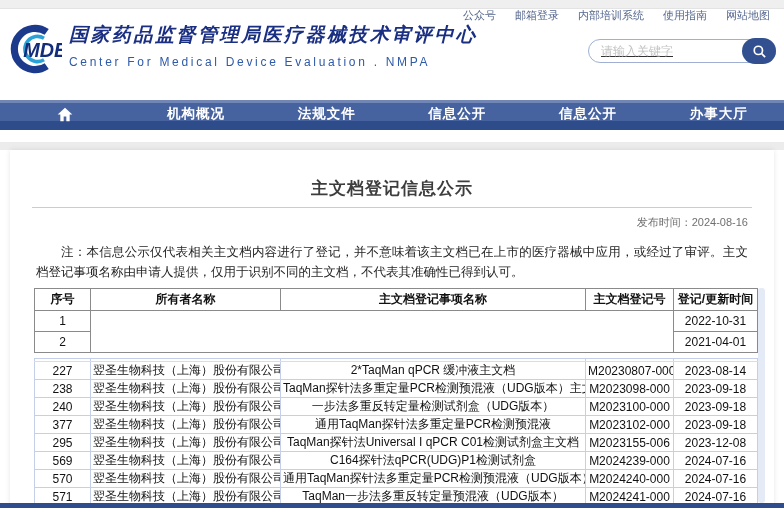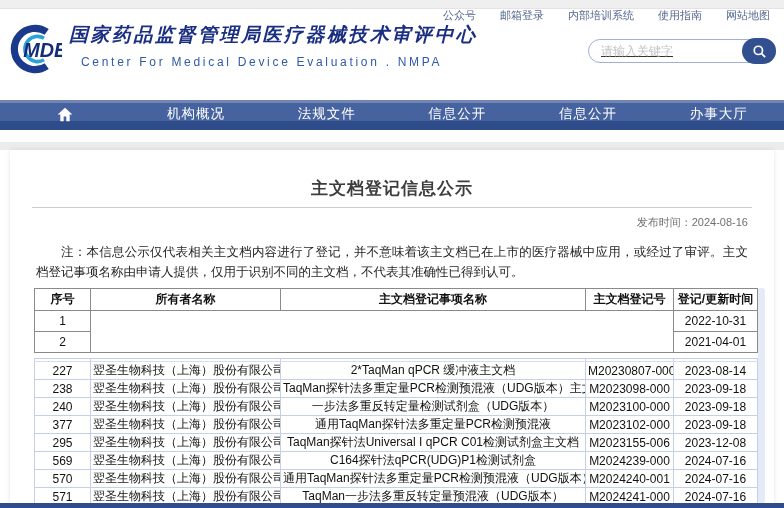--- a/index.html
+++ b/index.html
@@ -2,46 +2,46 @@
 <html><head>
 <meta charset="utf-8">
 <style>
   html,body{margin:0;padding:0;background:#ffffff;}
   .screen{
     position:relative;width:784px;height:508px;overflow:hidden;background:#fff;
     font-family:"Liberation Sans","DejaVu Sans",sans-serif;
   }
   
   .topstrip{position:absolute;top:0;left:0;right:0;height:8px;background:#efefef;border-bottom:1px solid #e3e3e3;}
-  .toplinks{position:absolute;top:8px;right:14px;display:flex;gap:24px;font-size:11px;color:#55678f;}
+  .toplinks{position:absolute;top:8px;right:14px;display:flex;gap:19px;font-size:11px;color:#55678f;}
   .toplinks span{cursor:pointer;}
   
   .brand{position:absolute;top:22px;left:8px;display:flex;align-items:flex-start;cursor:pointer;}
   .brand-text{margin-left:7px;}
   .brand-cn{font-size:19px;font-weight:bold;color:#1a2f82;letter-spacing:2.5px;white-space:nowrap;font-style:italic;}
-  .brand-en{font-size:12px;color:#2e5aa8;letter-spacing:2.7px;margin-top:7px;white-space:nowrap;margin-left:12px;}
+  .brand-en{font-size:12px;color:#2e5aa8;letter-spacing:2.7px;margin-top:7px;white-space:nowrap;}
   
   .search{position:absolute;top:38px;left:588px;width:188px;height:26px;}
   .search input{
     box-sizing:border-box;width:100%;height:24px;margin-top:1px;border:1px solid #9fb0d4;border-radius:13px;
     padding:0 40px 0 12px;font-size:12px;color:#333;outline:none;font-family:inherit;text-decoration:underline;
   }
   .search input::placeholder{color:#c3c3c3;}
   .search-btn{
     position:absolute;right:0;top:0;width:34px;height:26px;border:none;border-radius:13px;
     background:#32508f;display:flex;align-items:center;justify-content:center;cursor:pointer;padding:0;
   }
   
   .nav{
     position:absolute;top:100px;left:0;right:0;height:30px;display:flex;
     background:linear-gradient(to bottom,#7186b4 0,#7186b4 3px,#46639f 3px,#46639f 21px,#2f4c8a 21px,#2f4c8a 30px);
   }
   .nav-item{
     flex:1;display:flex;align-items:center;justify-content:center;padding-bottom:2px;
-    color:#fff;font-size:13.5px;font-weight:normal;letter-spacing:1px;cursor:pointer;
+    color:#fff;font-size:13.5px;font-weight:bold;letter-spacing:1px;cursor:pointer;
   }
   
   .grayband{position:absolute;top:142px;left:0;right:0;height:8px;background:#ececec;}
   .card{position:absolute;top:150px;left:10px;right:10px;bottom:0;background:#fff;box-shadow:0 0 5px rgba(0,0,0,0.10);}
   .article-title{position:absolute;top:27px;left:0;right:0;text-align:center;font-size:17px;font-weight:bold;color:#3d3d3d;letter-spacing:1px;}
   .rule{position:absolute;top:57px;left:22px;right:22px;border-top:1px solid #cccccc;}
   .publish{position:absolute;top:65px;right:26px;font-size:11px;color:#707070;}
   .note{position:absolute;top:92px;left:26px;right:26px;font-size:12.5px;color:#1f1f1f;line-height:20px;text-indent:2em;text-align:justify;}
   
   .tablewrap{position:absolute;top:138px;left:24px;width:723px;}
@@ -205,21 +205,21 @@
               <td>569</td>
               <td>翌圣生物科技（上海）股份有限公司</td>
               <td>C164探针法qPCR(UDG)P1检测试剂盒</td>
               <td>M2024239-000</td>
               <td>2024-07-16</td>
             </tr>
             <tr>
               <td>570</td>
               <td>翌圣生物科技（上海）股份有限公司</td>
               <td>通用TaqMan探针法多重定量PCR检测预混液（UDG版本）</td>
-              <td>M2024240-001</td>
+              <td>M2024240-000</td>
               <td>2024-07-16</td>
             </tr>
             <tr>
               <td>571</td>
               <td>翌圣生物科技（上海）股份有限公司</td>
               <td>TaqMan一步法多重反转定量预混液（UDG版本）</td>
               <td>M2024241-000</td>
               <td>2024-07-16</td>
             </tr>
           </tbody>

